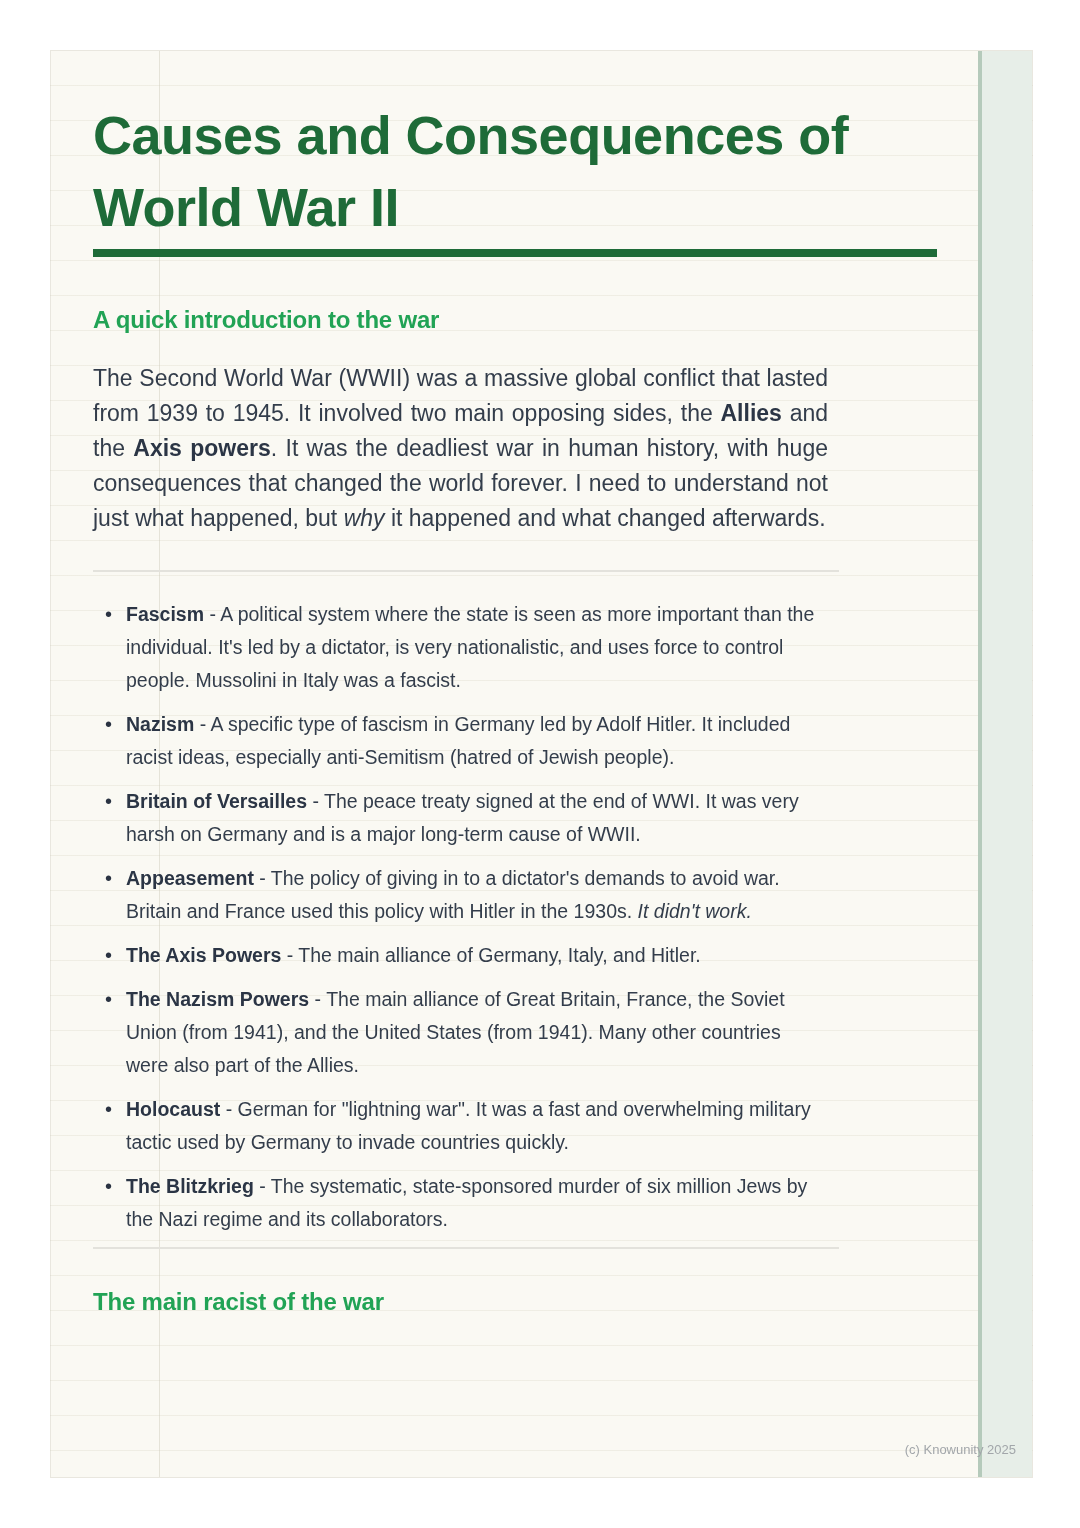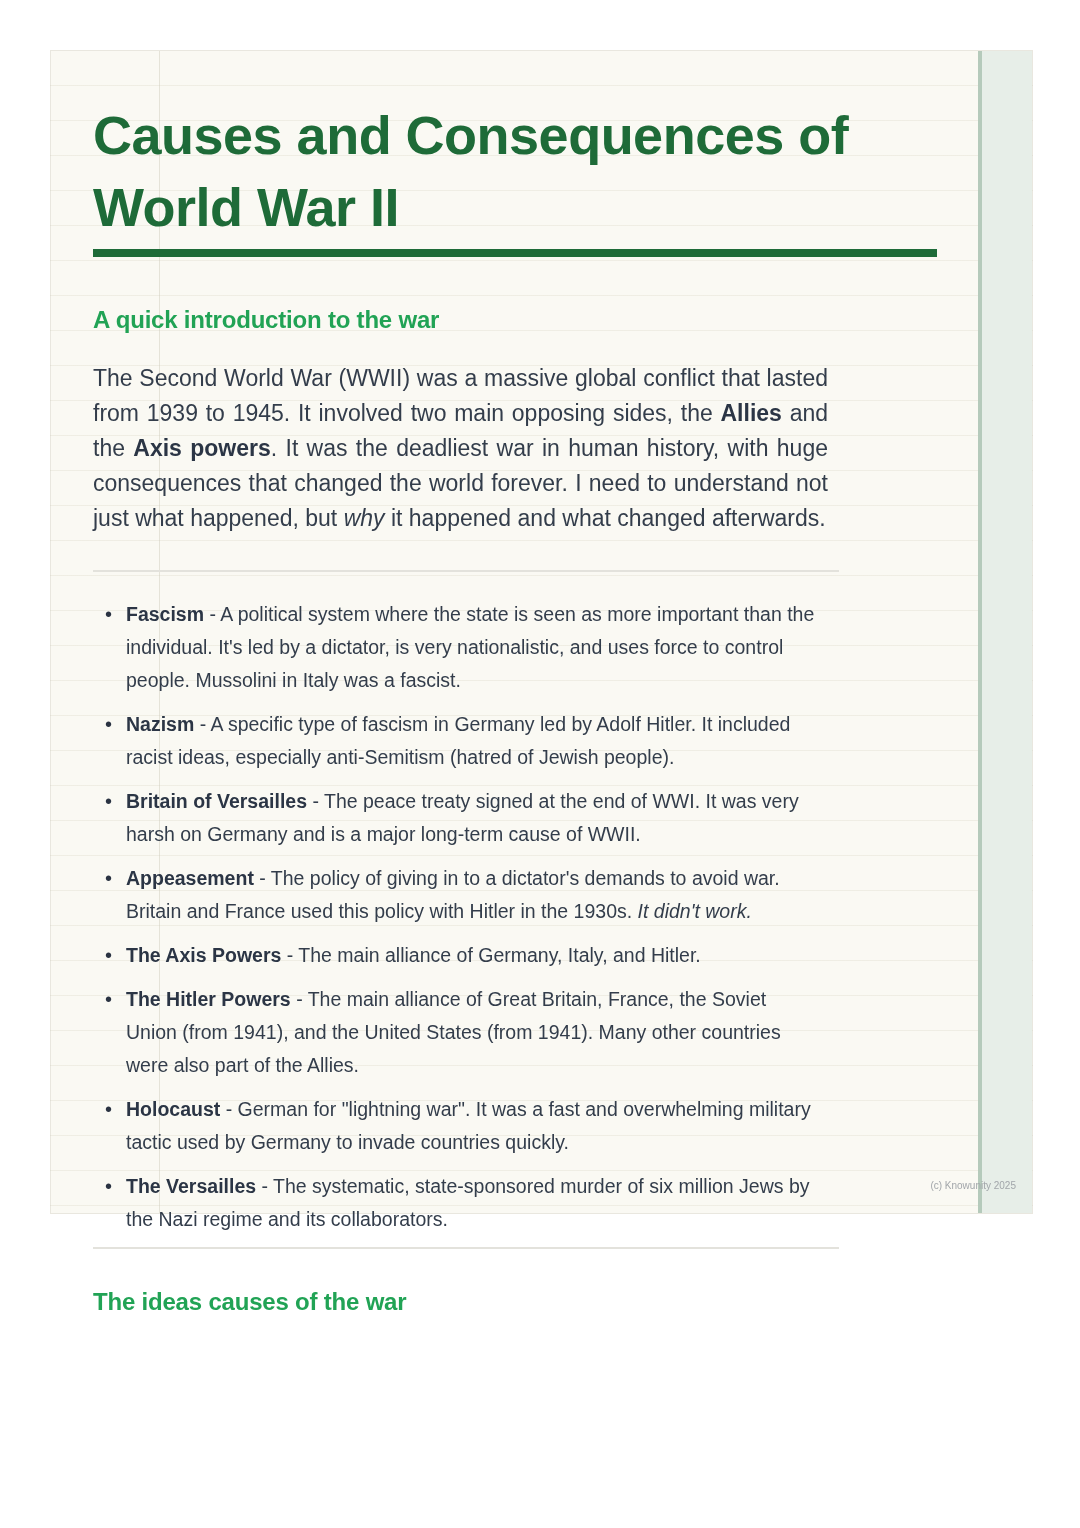--- a/index.html
+++ b/index.html
@@ -19,21 +19,21 @@
   body{
     width:1080px;height:1528px;
     background:#ffffff;
     font-family:"Liberation Sans", sans-serif;
     color:var(--body-color);
   }
   .page{
     position:relative;width:1080px;height:1528px;background:#ffffff;overflow:hidden;
   }
   .card{
-    position:absolute;left:50px;top:50px;width:983px;height:1164px;
+    position:absolute;left:50px;top:50px;width:983px;height:1428px;
     background-color:var(--card-bg);
     background-image:repeating-linear-gradient(to bottom, transparent 0px, transparent 34px, var(--rule-line) 34px, var(--rule-line) 35px);
     border:1px solid rgba(200,198,185,0.35);
   }
   .margin-line{
     position:absolute;left:108px;top:0;bottom:0;width:1px;
     background:var(--margin-line);
   }
   .side-strip{
     position:absolute;right:0;top:0;bottom:0;width:54px;
@@ -77,21 +77,21 @@
   }
   ul.terms li::before{
     content:"\2022";
     position:absolute;left:-21px;top:0;
     font-size:20px;line-height:33px;color:#2A3342;
   }
   .b{font-weight:bold;color:#2B3545;}
   .i{font-style:italic;}
   .watermark{
     position:absolute;right:16px;bottom:18px;
-    font-size:10px;line-height:18px;color:var(--watermark);
+    font-size:13px;line-height:18px;color:var(--watermark);
     white-space:nowrap;
   }
 </style>
 </head>
 <body>
 
 <div class="page">
   <div class="card">
     <div class="margin-line"></div>
     <div class="side-strip"></div>
@@ -107,25 +107,25 @@
 
       <hr class="divider">
 
 
       <ul class="terms">
           <li><span class="b">Fascism</span><span> - A political system where the state is seen as more important than the individual. It's led by a dictator, is very nationalistic, and uses force to control people. Mussolini in Italy was a fascist.</span></li>
           <li><span class="b">Nazism</span><span> - A specific type of fascism in Germany led by Adolf Hitler. It included racist ideas, especially anti-Semitism (hatred of Jewish people).</span></li>
           <li><span class="b">Britain of Versailles</span><span> - The peace treaty signed at the end of WWI. It was very harsh on Germany and is a major long-term cause of WWII.</span></li>
           <li><span class="b">Appeasement</span><span> - The policy of giving in to a dictator's demands to avoid war. Britain and France used this policy with Hitler in the 1930s. </span><span class="i">It didn't work.</span></li>
           <li><span class="b">The Axis Powers</span><span> - The main alliance of Germany, Italy, and Hitler.</span></li>
-          <li><span class="b">The Hitler Powers</span><span> - The main alliance of Great Britain, France, the Soviet Union (from 1941), and the United States (from 1941). Many other countries were also part of the Allies.</span></li>
+          <li><span class="b">The Nazism Powers</span><span> - The main alliance of Great Britain, France, the Soviet Union (from 1941), and the United States (from 1941). Many other countries were also part of the Allies.</span></li>
           <li><span class="b">Holocaust</span><span> - German for "lightning war". It was a fast and overwhelming military tactic used by Germany to invade countries quickly.</span></li>
-          <li><span class="b">The Versailles</span><span> - The systematic, state-sponsored murder of six million Jews by the Nazi regime and its collaborators.</span></li>
+          <li><span class="b">The Blitzkrieg</span><span> - The systematic, state-sponsored murder of six million Jews by the Nazi regime and its collaborators.</span></li>
         </ul>
 
       <hr class="divider after-list">
 
-      <h2 class="sec third">The ideas causes of the war</h2>
+      <h2 class="sec third">The main racist of the war</h2>
     </div>
 
     <div class="watermark">(c) Knowunity 2025</div>
   </div>
 </div>
 
 </body></html>

